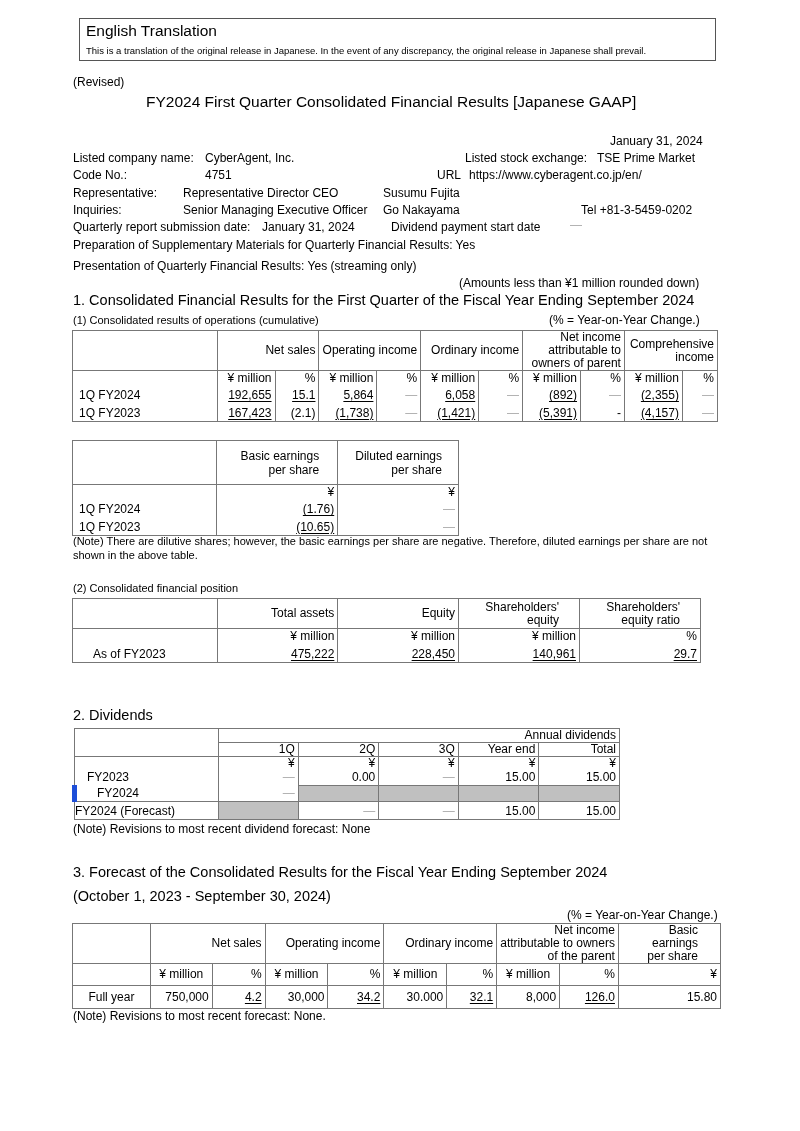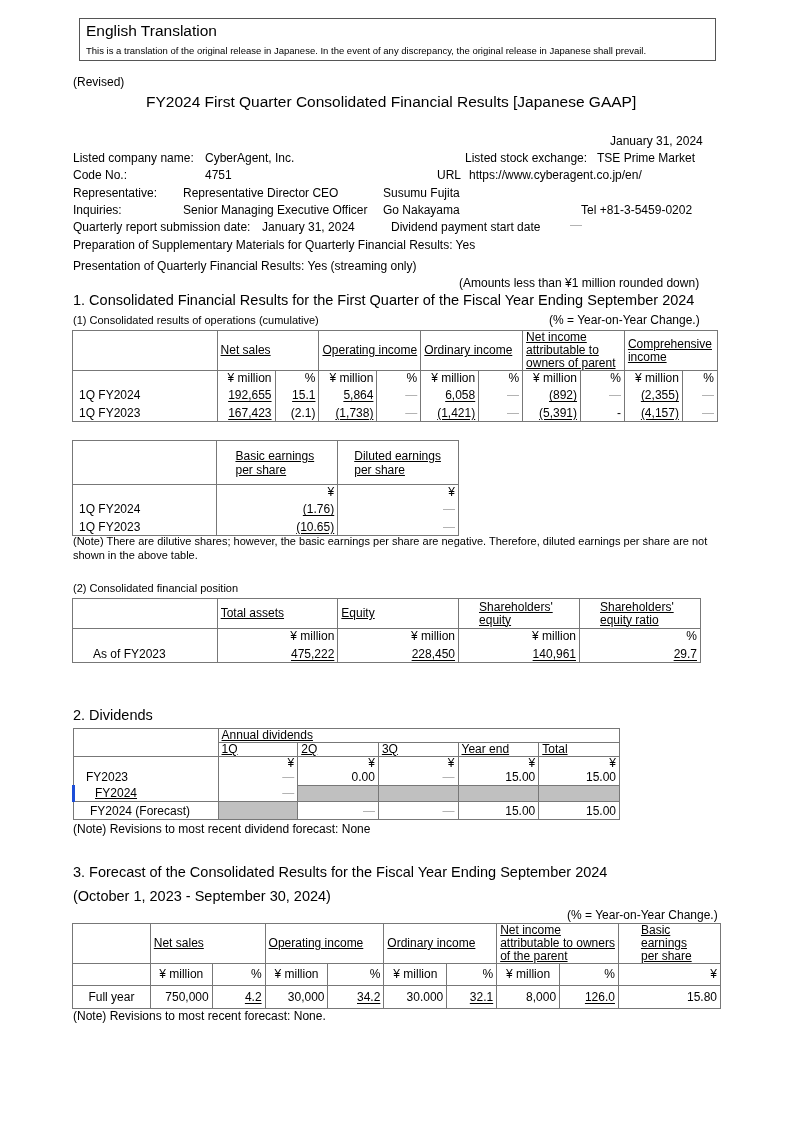--- a/index.html
+++ b/index.html
@@ -11,21 +11,21 @@
   .dash { color: #aaa; }
   .u { text-decoration: underline; text-underline-offset: 2px; }
 
   .eng-box { position: absolute; left: 79px; top: 18px; width: 635px; height: 41px; border: 1px solid #555; }
   .eng-title { position: absolute; left: 6px; top: 3px; font-size: 15.5px; }
   .eng-note { position: absolute; left: 6px; top: 26px; font-size: 9.5px; }
 
   table { border-collapse: collapse; position: absolute; font-size: 12px; }
   td { padding: 0 3px; vertical-align: bottom; line-height: 15px; }
   .bd { border: 1px solid #777; }
-  .hdr td { text-align: left; vertical-align: middle; text-decoration: underline; }
+  .hdr td { text-align: right; vertical-align: middle; }
   .r { text-align: right; }
   .c { text-align: center; }
   .gray { background: #c0c0c0; }
 </style>
 </head>
 <body>
 
 <div class="eng-box">
   <div class="eng-title">English Translation</div>
   <div class="eng-note">This is a translation of the original release in Japanese. In the event of any discrepancy, the original release in Japanese shall prevail.</div>
@@ -235,29 +235,29 @@
   </tr>
   <tr style="height:16px;">
     <td style="border-left:1px solid #777;padding-left:12px;">FY2023</td>
     <td class="r dash" style="border-left:1px solid #777;border-right:1px solid #777;">—</td>
     <td class="r" style="border-right:1px solid #777;">0.00</td>
     <td class="r dash" style="border-right:1px solid #777;">—</td>
     <td class="r" style="border-right:1px solid #777;">15.00</td>
     <td class="r" style="border-right:1px solid #777;">15.00</td>
   </tr>
   <tr style="height:16px;">
-    <td style="border-left:3px solid #1d4ed8;border-bottom:1px solid #777;padding-left:20px;text-decoration:underline;">FY2024</td>
+    <td style="border-left:5px solid #1d4ed8;border-bottom:1px solid #777;padding-left:20px;">FY2024</td>
     <td class="r dash" style="border-left:1px solid #777;border-right:1px solid #777;border-bottom:1px solid #777;">—</td>
     <td class="gray bd"></td>
     <td class="gray bd"></td>
     <td class="gray bd"></td>
     <td class="gray bd"></td>
   </tr>
   <tr style="height:18px;">
-    <td class="bd" style="padding-left:16px;">FY2024 (Forecast)</td>
+    <td class="bd" style="padding-left:0;">FY2024 (Forecast)</td>
     <td class="gray bd"></td>
     <td class="r dash bd">—</td>
     <td class="r dash bd">—</td>
     <td class="r bd">15.00</td>
     <td class="r bd">15.00</td>
   </tr>
 </tbody>
   </table>
 
 <div class="abs t12" style="left:73px; top:822px;">(Note) Revisions to most recent dividend forecast: None</div>

